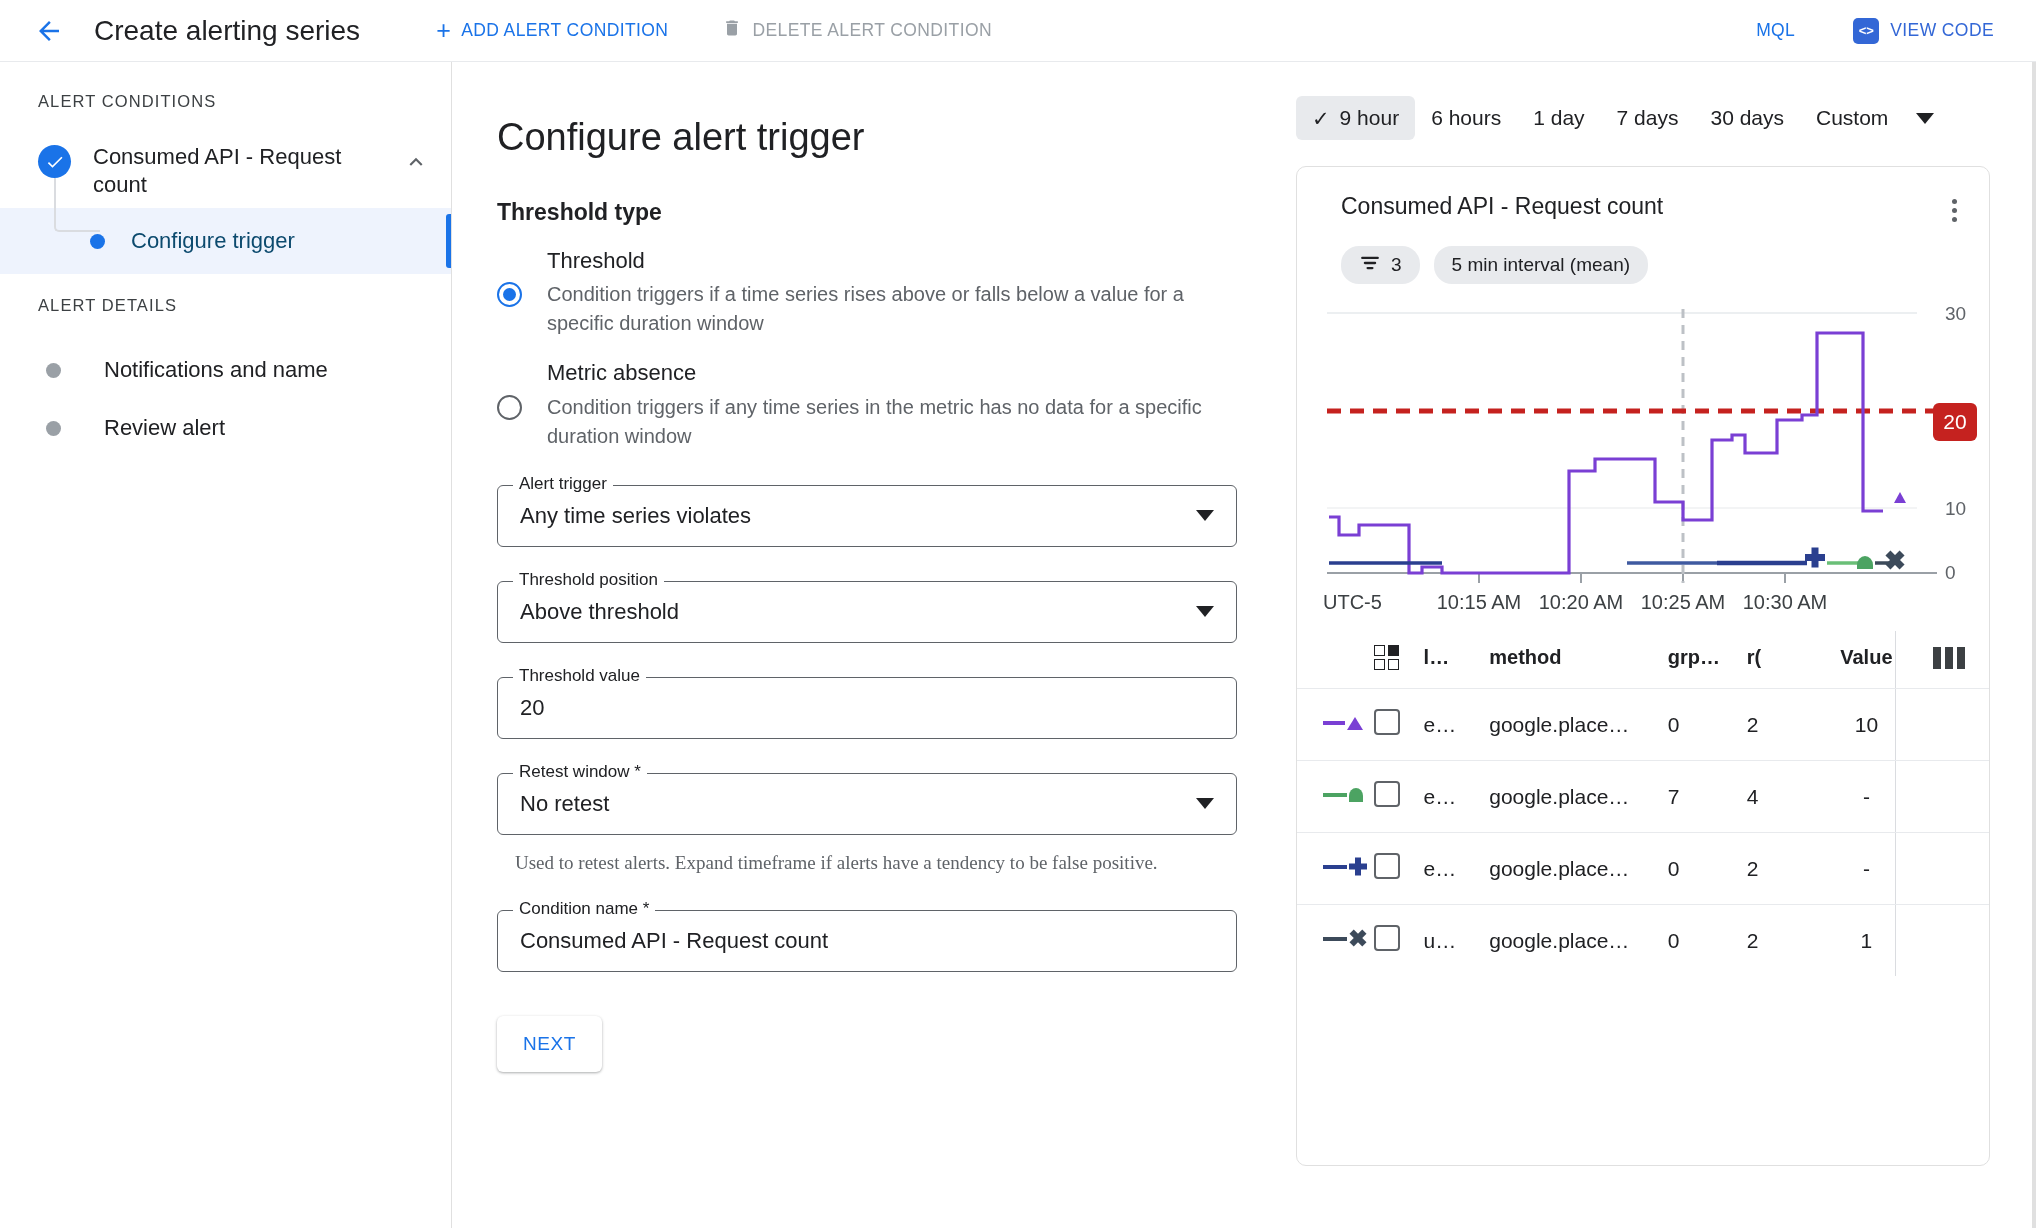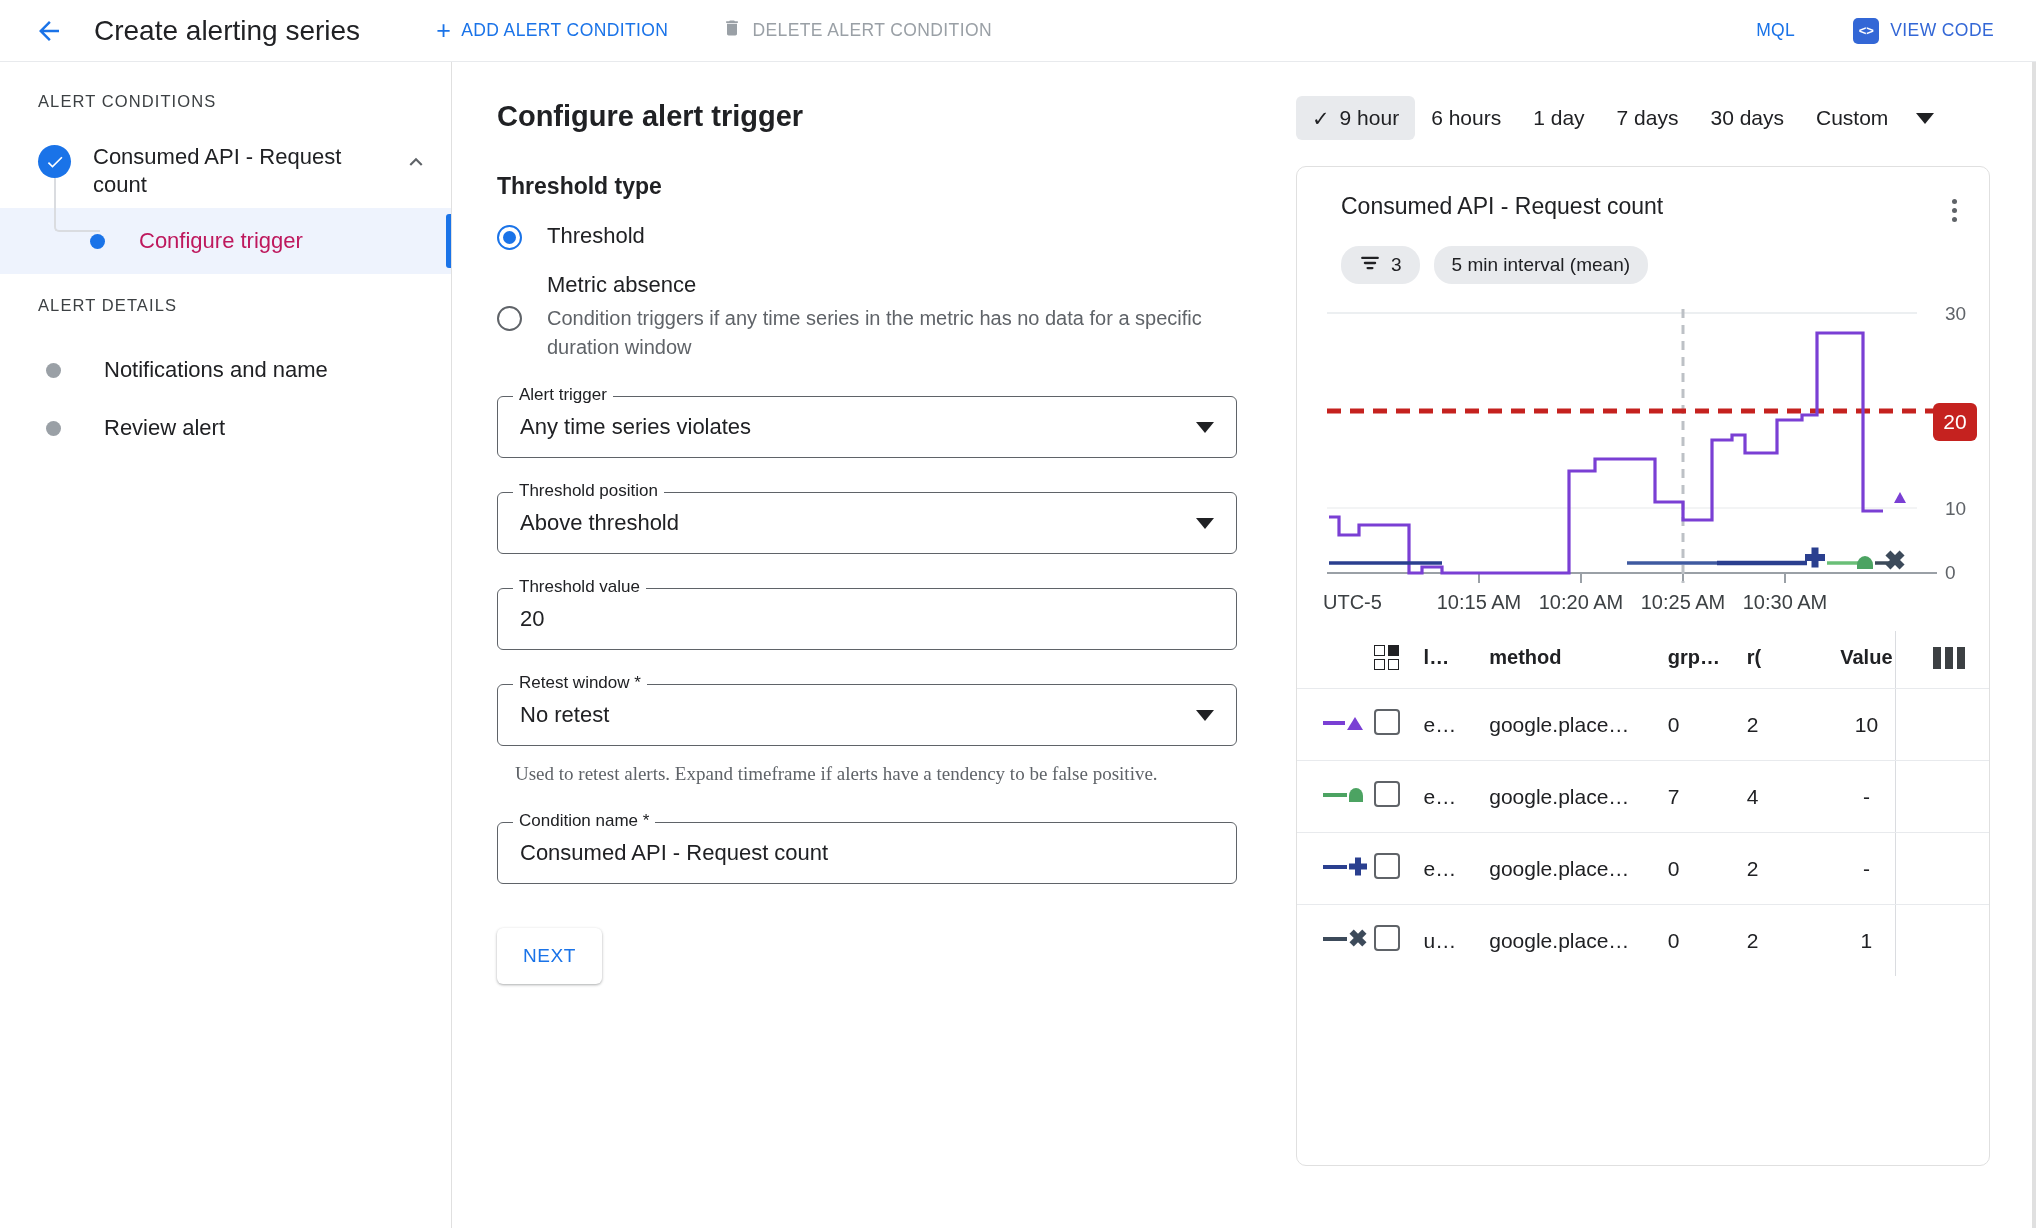--- a/index.html
+++ b/index.html
@@ -107,31 +107,31 @@
   }
   .chevron-up { margin-left: auto; padding-top: 6px; cursor: pointer; }
   .sub-row { display: flex; align-items: center; padding: 20px 22px 20px 38px; position: relative; }
   .elbow {
     position: absolute; left: 54px; top: -30px; width: 46px; height: 54px;
     border-left: 2px solid #dadce0; border-bottom: 2px solid #dadce0;
     border-bottom-left-radius: 5px;
   }
   .dot-blue { width: 15px; height: 15px; border-radius: 50%; background: #1a73e8; margin-left: 52px; flex:0 0 auto;}
   .dot-grey { width: 15px; height: 15px; border-radius: 50%; background: #9aa0a6; margin-left: 8px; flex:0 0 auto;}
-  .sub-label { font-size: 22px; color: #be185d; margin-left: 34px; }
+  .sub-label { font-size: 22px; color: #0c4a6e; margin-left: 26px; }
   .detail-row { display:flex; align-items:center; padding: 16px 22px 16px 38px; cursor:pointer;gap:11px;}
   .detail-label { font-size: 22px; color: #202124; margin-left: 32px; }
 
   
   .center {
     flex: 1 1 auto;
     padding: 38px 0 0 45px;
     min-width: 0;
   }
-  .page-h1 { font-size: 29px; font-weight: 700; color: #202124; margin: 0 0 40px 0; }
+  .page-h1 { font-size: 38px; font-weight: 400; color: #202124; margin: 16px 0 40px 0; }
   .section-h2 { font-size: 23px; font-weight: 700; color: #202124; margin: 0 0 22px 0; }
 
   .radio-item { display: flex; align-items: center; margin-bottom: 22px; cursor: pointer; }
   .radio {
     width: 25px; height: 25px; border-radius: 50%;
     border: 2px solid #5f6368; flex: 0 0 auto; margin-top: 3px;
     display:flex; align-items:center; justify-content:center;
   }
   .radio.on { border-color: #1a73e8; }
   .radio.on::after {
@@ -328,20 +328,21 @@
   </div>
 
   <div class="center">
     <h1 class="page-h1">Configure alert trigger</h1>
     <h2 class="section-h2">Threshold type</h2>
 
     <div class="radio-item">
       <span class="radio on"></span>
       <span class="radio-text">
         <span class="radio-title">Threshold</span>
+        <div class="radio-desc">Condition triggers if a time series rises above or falls below a value for a specific duration window</div>
       </span>
     </div>
 
     <div class="radio-item">
       <span class="radio"></span>
       <span class="radio-text">
         <span class="radio-title">Metric absence</span>
         <div class="radio-desc">Condition triggers if any time series in the metric has no data for a specific duration window</div>
       </span>
     </div>

